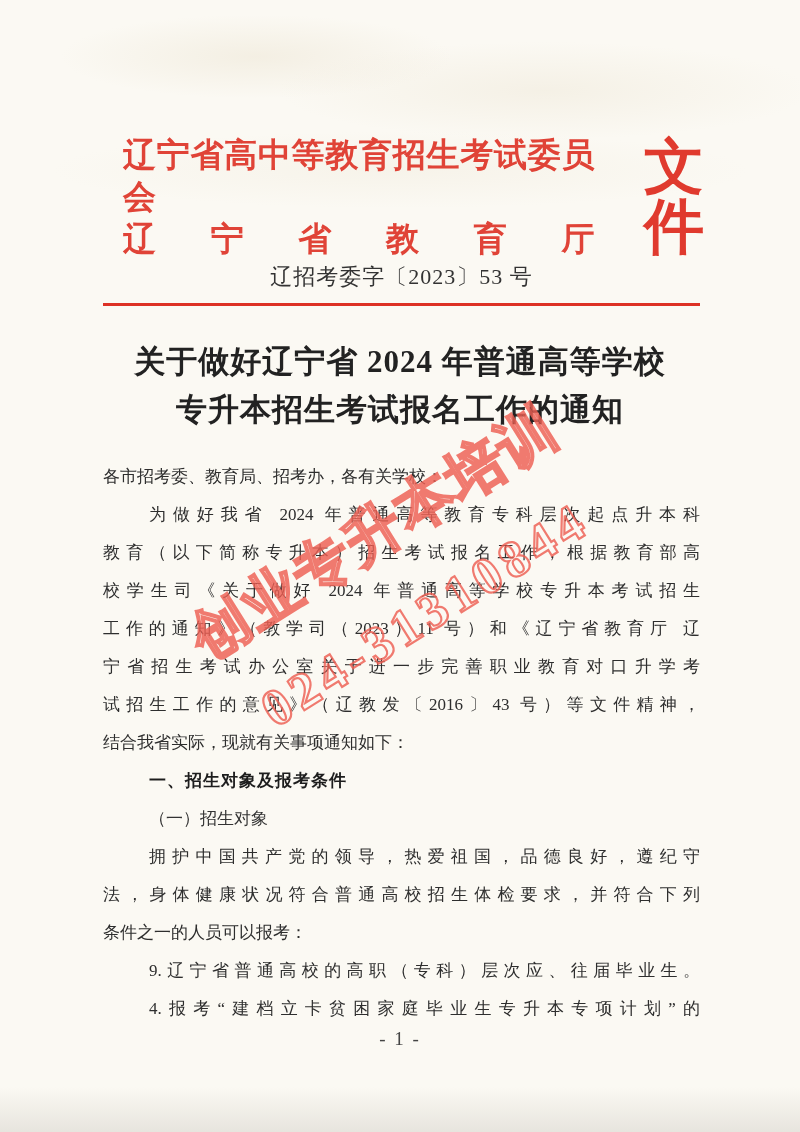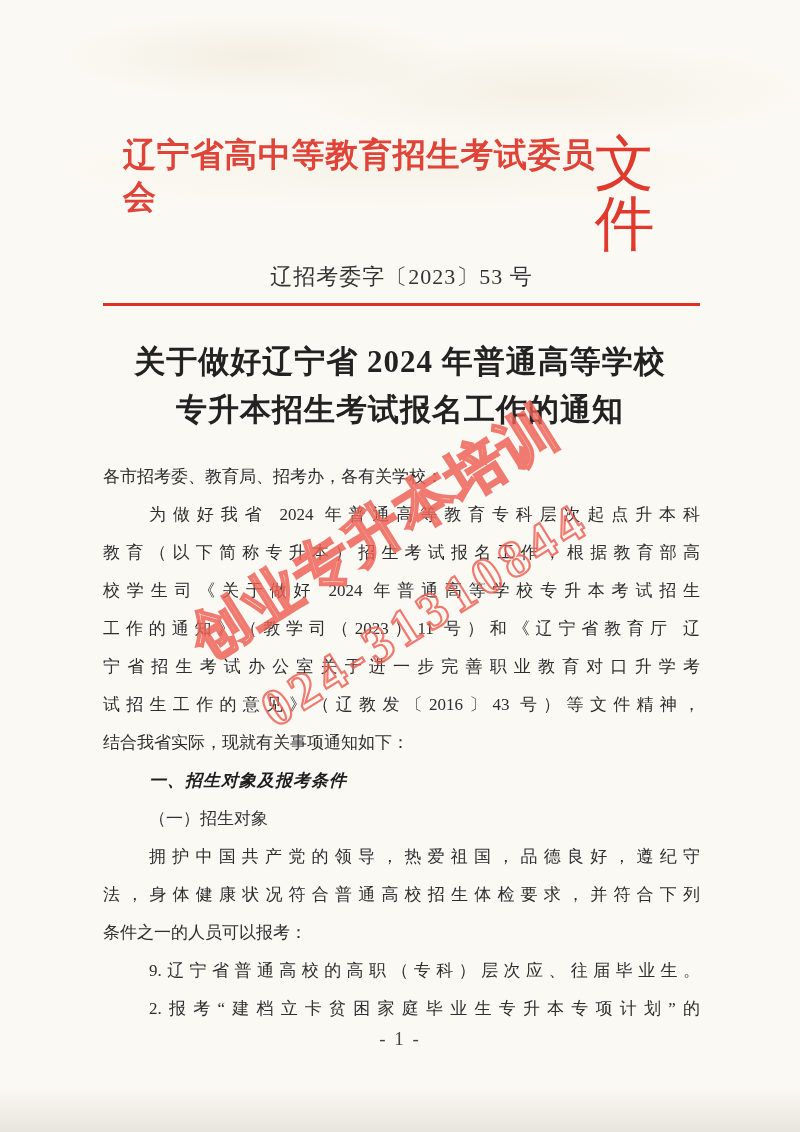--- a/index.html
+++ b/index.html
@@ -17,40 +17,41 @@
       radial-gradient(ellipse 500px 55px at 50% 15%, rgba(229,219,196,0.20), transparent 70%),
       linear-gradient(to bottom, rgba(0,0,0,0) 96%, rgba(140,135,125,0.18) 100%);
     color:#2b2b2b;
   }
   
   .header{position:absolute;left:103px;top:134px;width:597px;display:flex;align-items:stretch;}
   .issuer{width:500px;color:#e04337;font-weight:bold;margin-left:20px;}
   .issuer-line{font-size:33px;line-height:42px;text-align:justify;text-align-last:justify;
     font-family:"Liberation Serif","DejaVu Serif",serif;}
   .doc-type{
-    margin-left:auto;color:#e03a2e;font-weight:normal;font-size:60px;letter-spacing:-4px;
+    margin-left:auto;color:#e03a2e;font-weight:bold;font-size:60px;letter-spacing:-4px;
     display:flex;align-items:center;line-height:1;
     font-family:"Liberation Serif","DejaVu Serif",serif;
+    text-align:right;
   }
   .doc-number{
     position:absolute;left:103px;top:262px;width:597px;text-align:center;
     font-size:22px;color:#333;letter-spacing:1px;font-family:Liberation Serif, serif;
   }
   .red-line{position:absolute;left:103px;top:303px;width:597px;height:3px;background:#dd3125;}
   
   .title{position:absolute;left:60px;top:338px;width:680px;text-align:center;
     font-size:31px;font-weight:bold;line-height:48px;color:#222;letter-spacing:1px;}
   
   .body{position:absolute;left:103px;top:458px;width:597px;font-size:17px;color:#2e2e2e;}
   .line{height:38px;line-height:38px;white-space:nowrap;}
   .line.fill{white-space:normal;text-align:justify;text-align-last:justify;}
   .line.indent{padding-left:46px;}
   .line.indent.fill{padding-left:0;text-indent:46px;}
   .line.heading-bold{font-family:"Liberation Sans","DejaVu Sans",sans-serif;
-    font-weight:bold;color:#1d1d1d;letter-spacing:1px;font-style:italic;}
+    font-weight:bold;color:#1d1d1d;letter-spacing:1px;}
   .line.kai{font-style:normal;color:#333;}
   
   .page-number{position:absolute;left:0;top:1028px;width:800px;text-align:center;
     font-size:19px;color:#444;letter-spacing:2px;}
   
   .watermark{
     position:absolute;left:155px;top:478px;width:490px;text-align:center;
     transform:rotate(-32deg);z-index:5;pointer-events:none;opacity:0.82;
   }
   .wm-line1{
@@ -72,20 +73,21 @@
 <div class="page">
 
   <div class="watermark">
     <div class="wm-line1">创业专升本培训</div>
     <div class="wm-line2">024-31310844</div>
   </div>
 
   <div class="header">
     <div class="issuer">
       <div class="issuer-line">辽宁省高中等教育招生考试委员会</div>
+      <div class="issuer-line">辽宁省教育厅</div>
     </div>
     <div class="doc-type">文件</div>
   </div>
 
   <div class="doc-number">辽招考委字〔2023〕53 号</div>
 
   <div class="red-line"></div>
 
   <div class="title">
     <div>关于做好辽宁省 2024 年普通高等学校</div>
@@ -100,18 +102,18 @@
     <div class="line fill">工作的通知》（教学司（2023）11 号）和《辽宁省教育厅 辽</div>
     <div class="line fill">宁省招生考试办公室关于进一步完善职业教育对口升学考</div>
     <div class="line fill">试招生工作的意见》（辽教发〔2016〕43 号）等文件精神，</div>
     <div class="line">结合我省实际，现就有关事项通知如下：</div>
     <div class="line indent heading-bold">一、招生对象及报考条件</div>
     <div class="line indent kai">（一）招生对象</div>
     <div class="line indent fill">拥护中国共产党的领导，热爱祖国，品德良好，遵纪守</div>
     <div class="line fill">法，身体健康状况符合普通高校招生体检要求，并符合下列</div>
     <div class="line">条件之一的人员可以报考：</div>
     <div class="line indent fill">9.辽宁省普通高校的高职（专科）层次应、往届毕业生。</div>
-    <div class="line indent fill">2.报考“建档立卡贫困家庭毕业生专升本专项计划”的</div>
+    <div class="line indent fill">4.报考“建档立卡贫困家庭毕业生专升本专项计划”的</div>
   </div>
 
   <div class="page-number">- 1 -</div>
 
 </div>
 
 </body></html>

